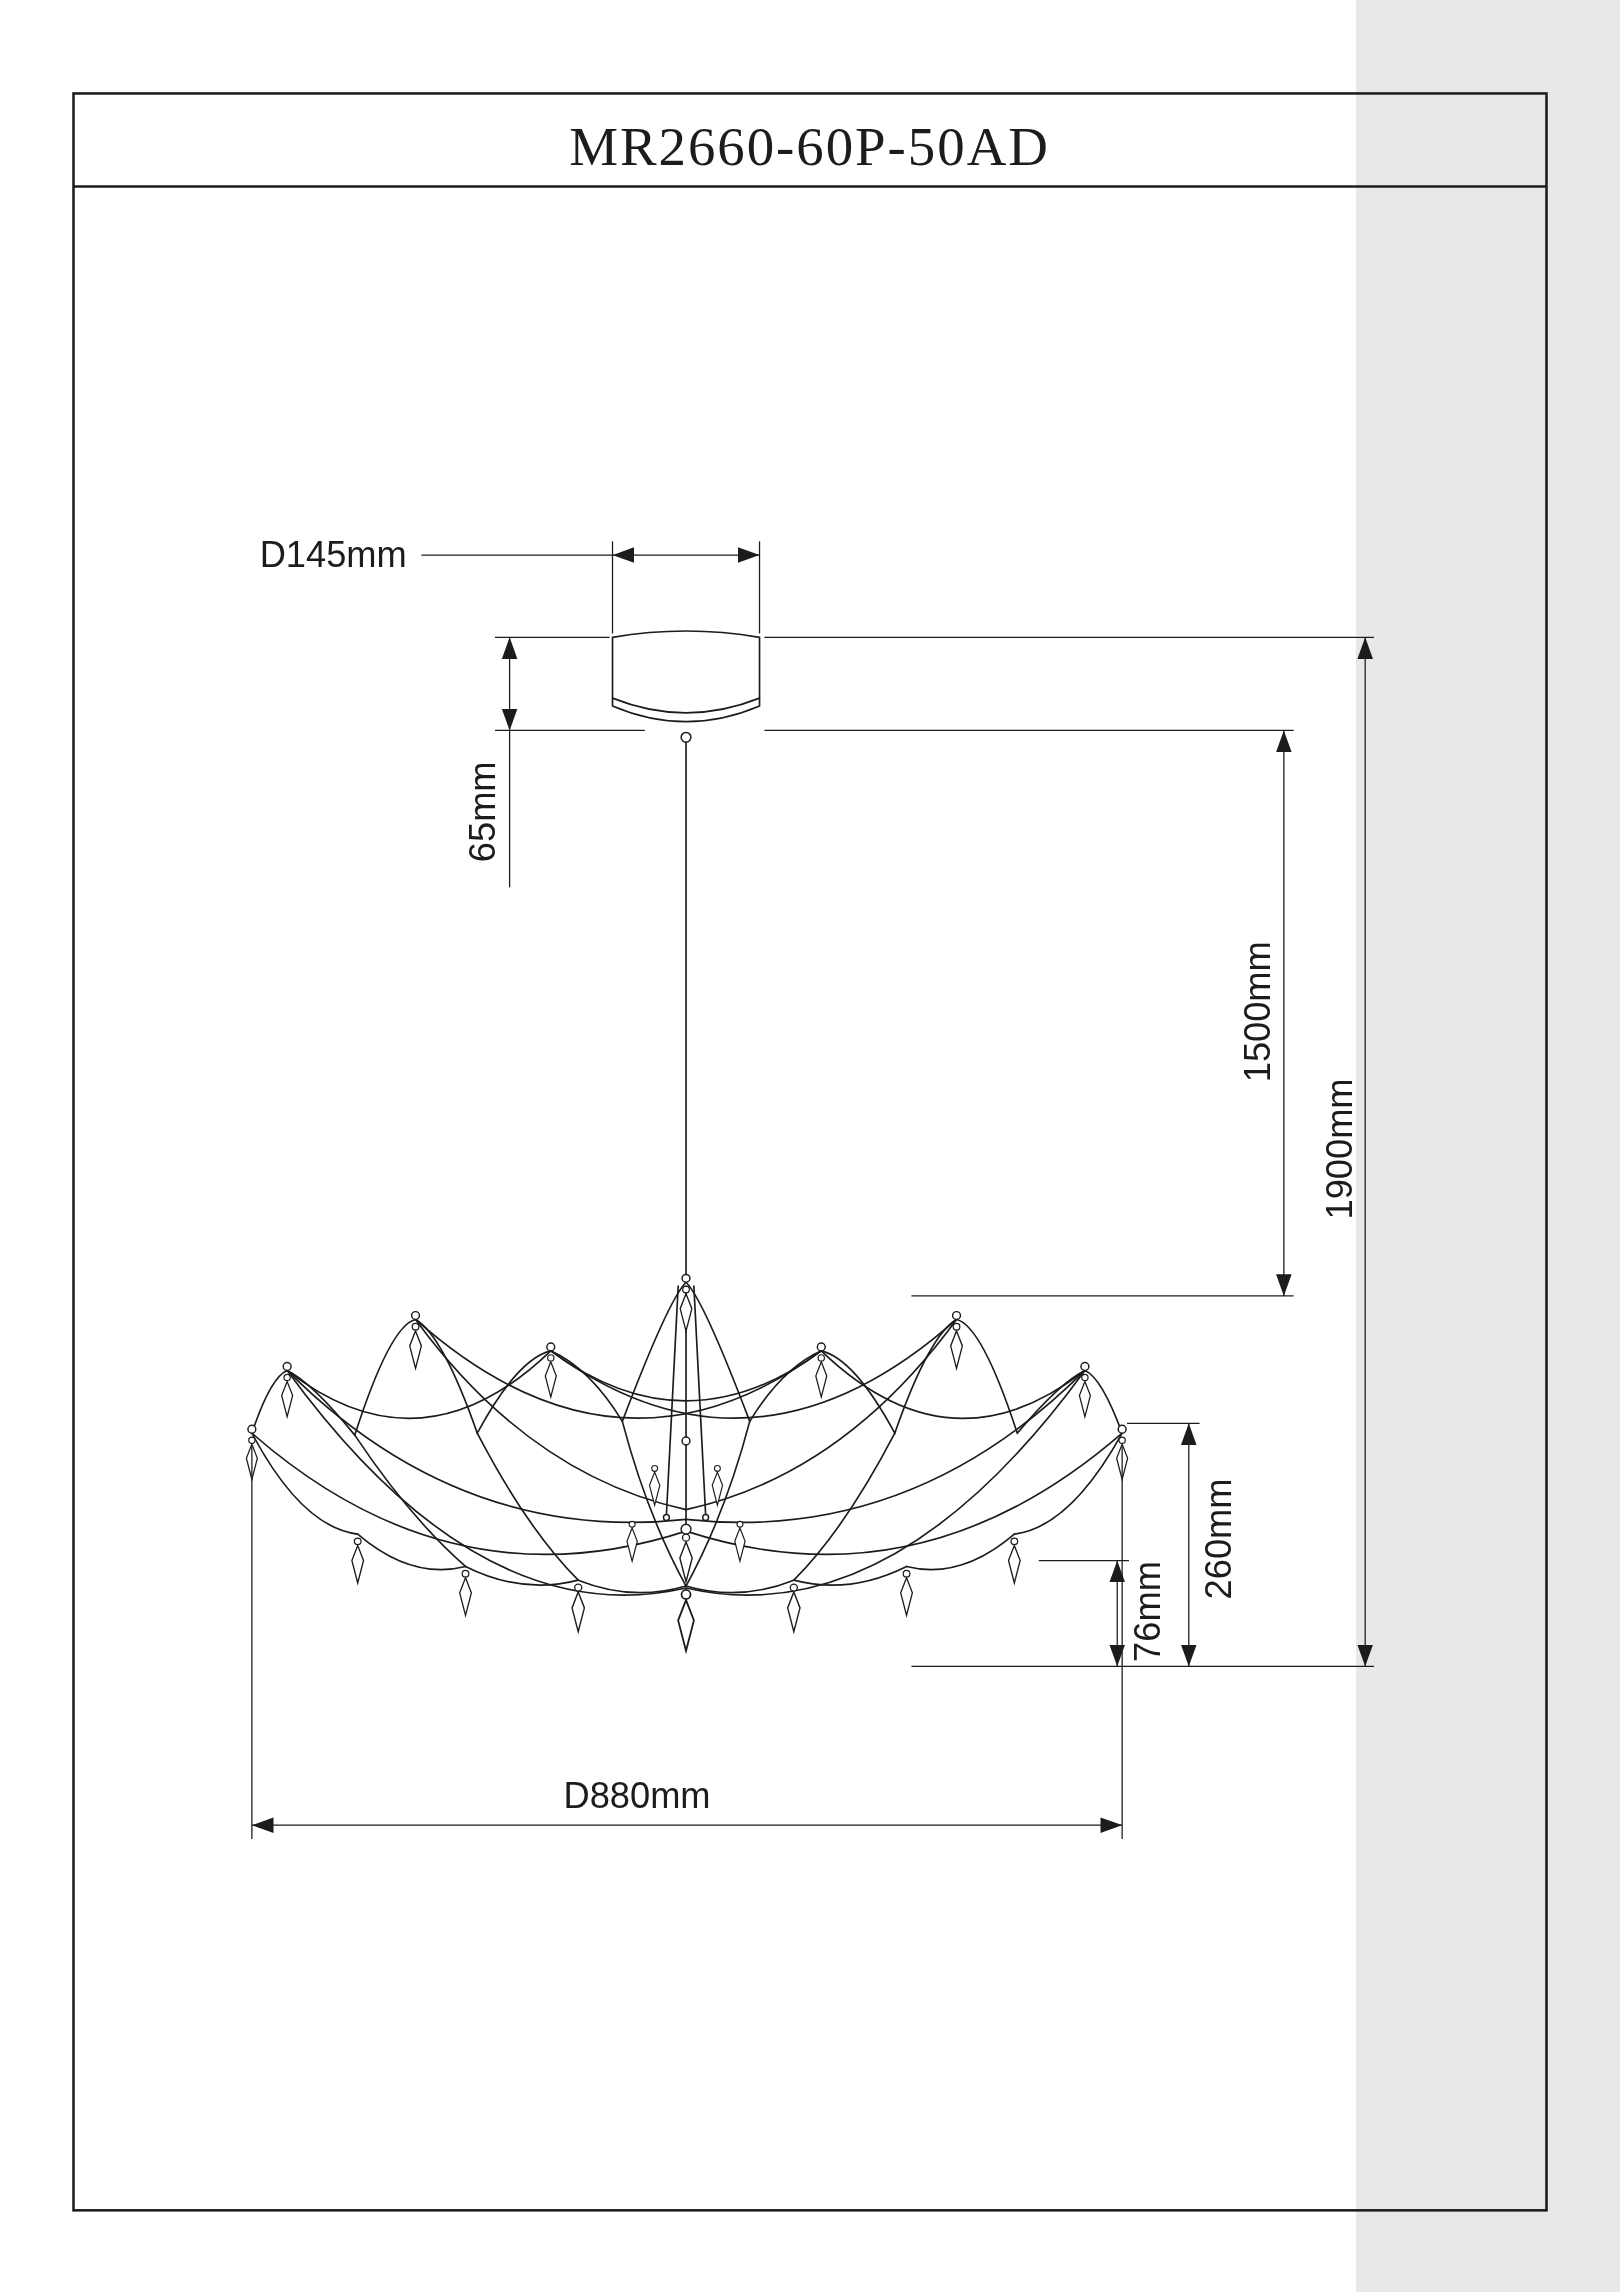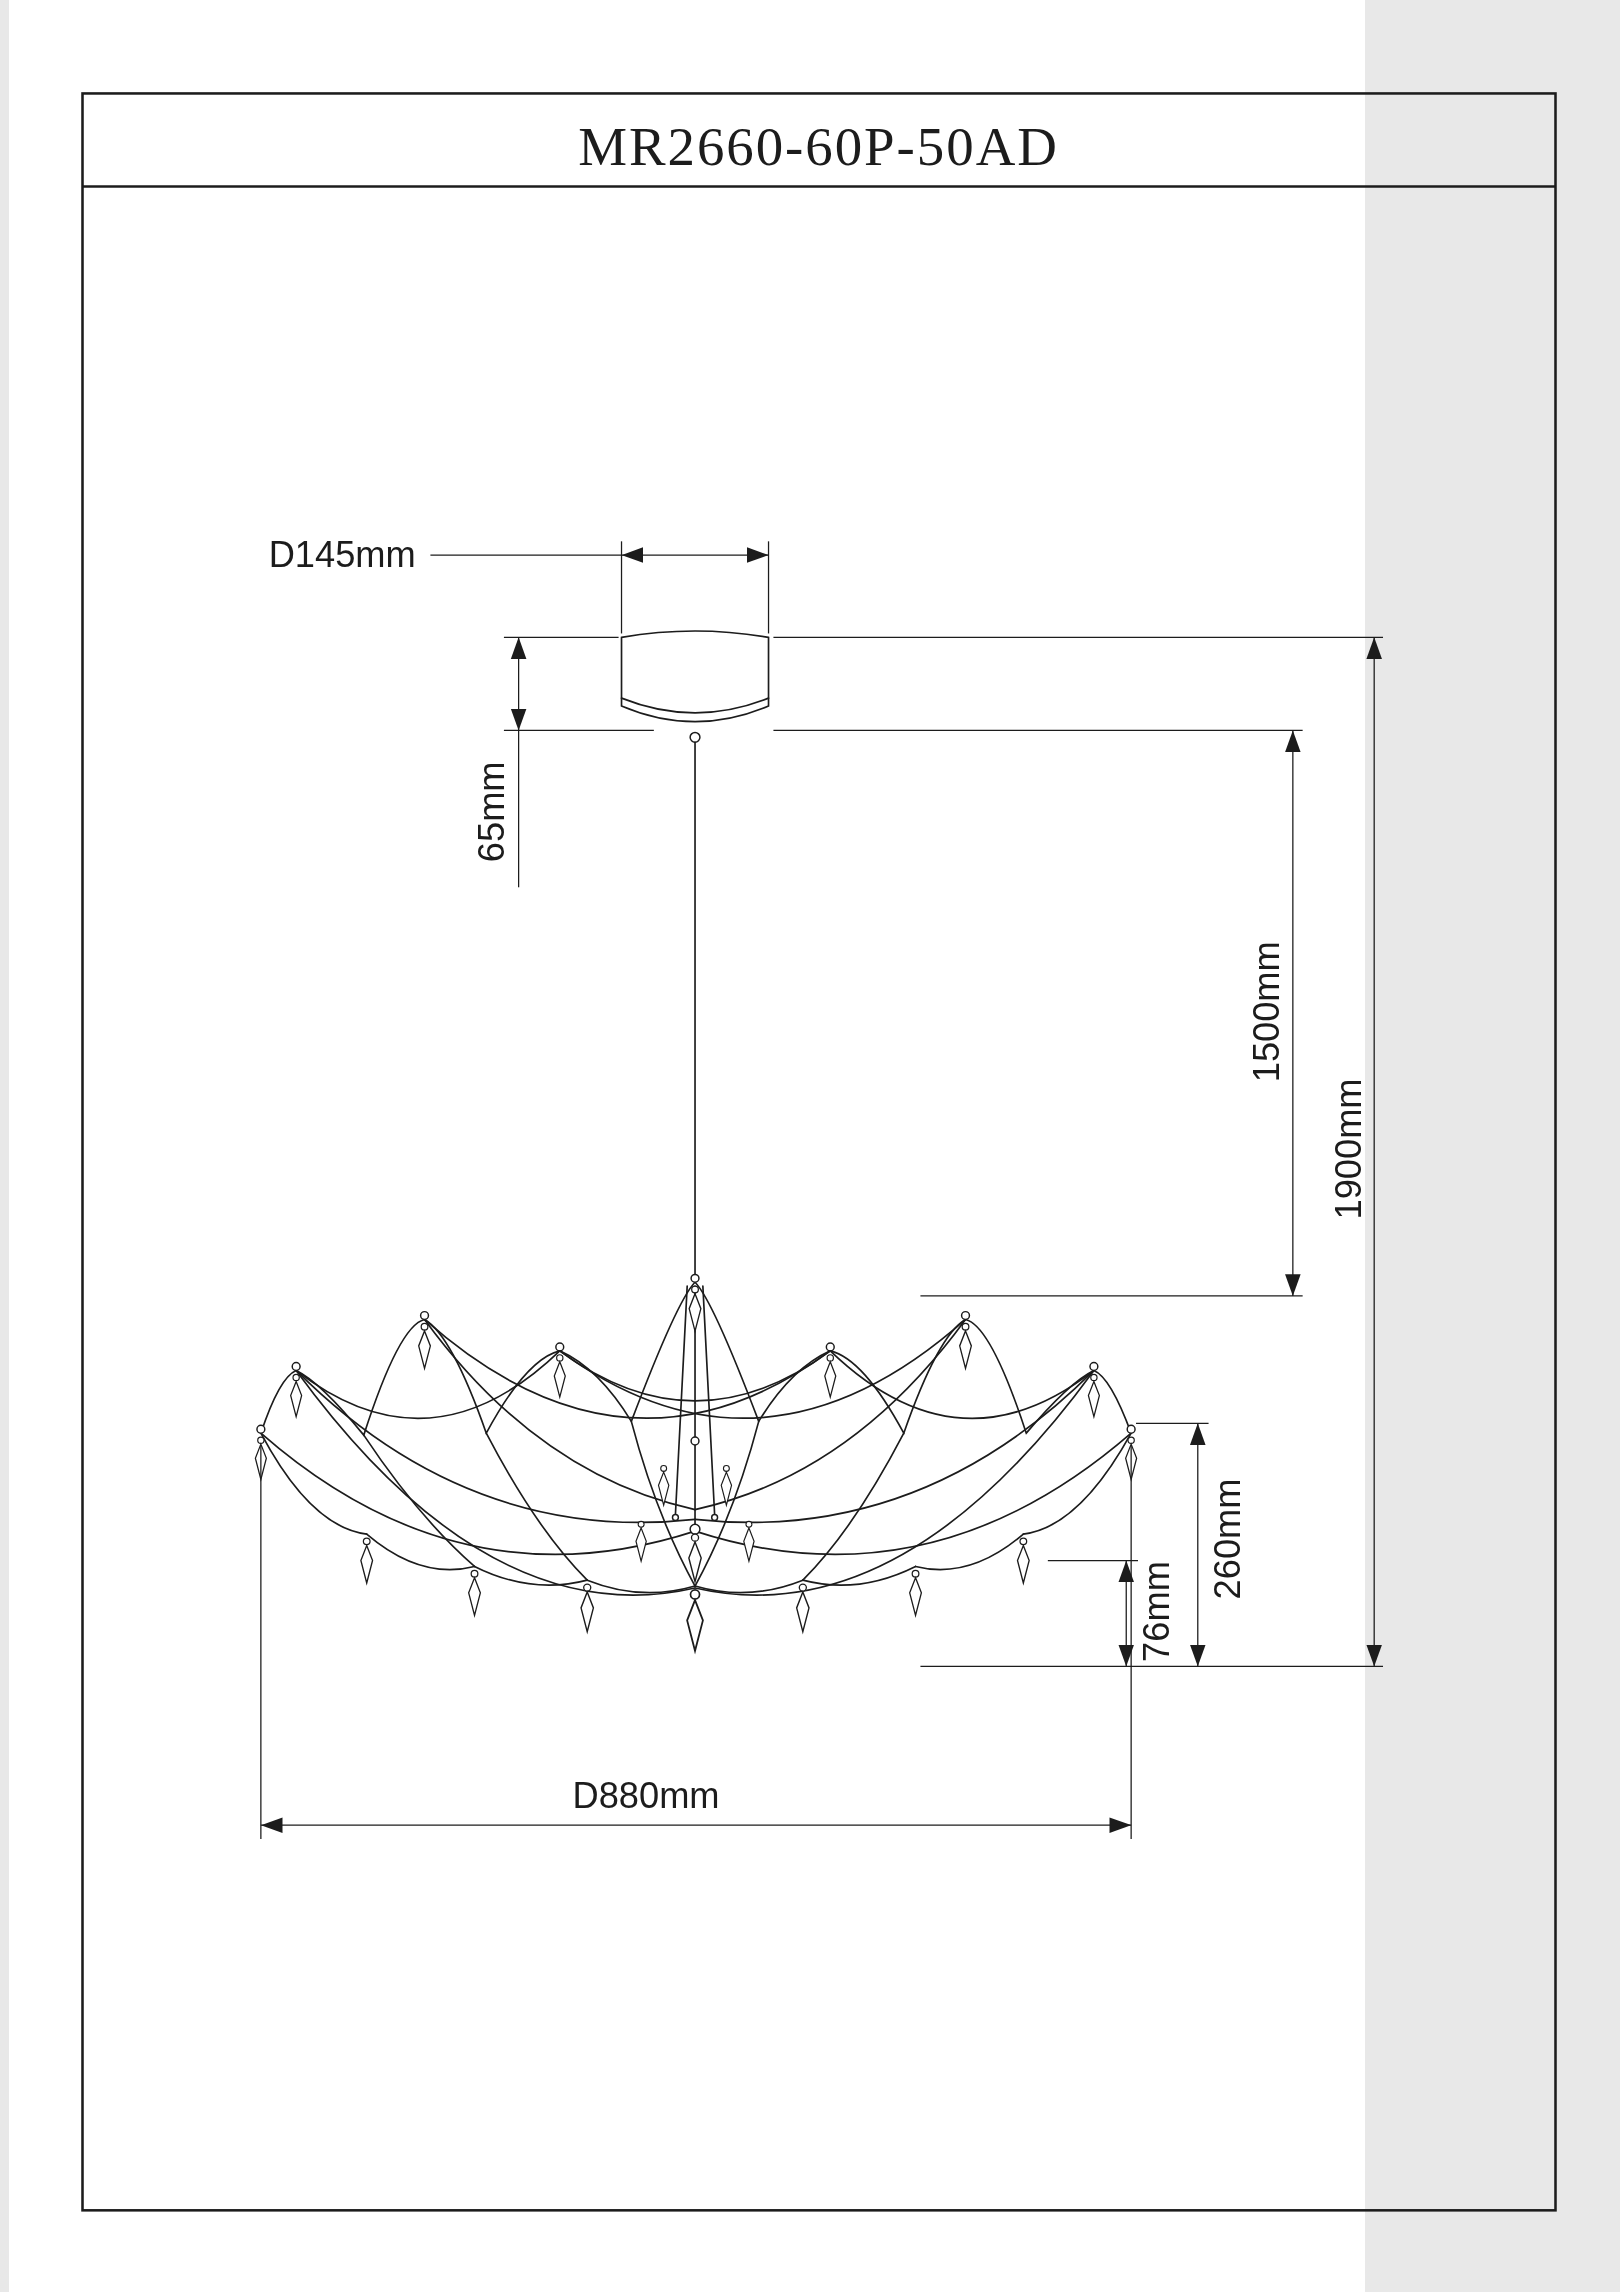--- a/index.html
+++ b/index.html
@@ -5,21 +5,20 @@
   :root{
     --line:#1c1c1c;
     --bg:#ffffff;
   }
   html,body{margin:0;padding:0;background:#e8e8e8;}
   .page{
     width:1356px;height:2293px;
     background:var(--bg);
     position:relative;
     font-family:"Liberation Sans", sans-serif;
-    margin-left:9px;
   }
   svg{display:block;}
   .ln{stroke:var(--line);stroke-width:1.7;fill:none;stroke-linecap:round;}
   .lnf{stroke:var(--line);stroke-width:1.7;fill:#ffffff;}
   .dln{stroke:var(--line);stroke-width:1.3;fill:none;}
   .bead{stroke:var(--line);stroke-width:1.5;fill:#ffffff;}
   .dtext{
     font-family:"Liberation Sans", sans-serif;
     font-size:37px;
     fill:var(--line);

